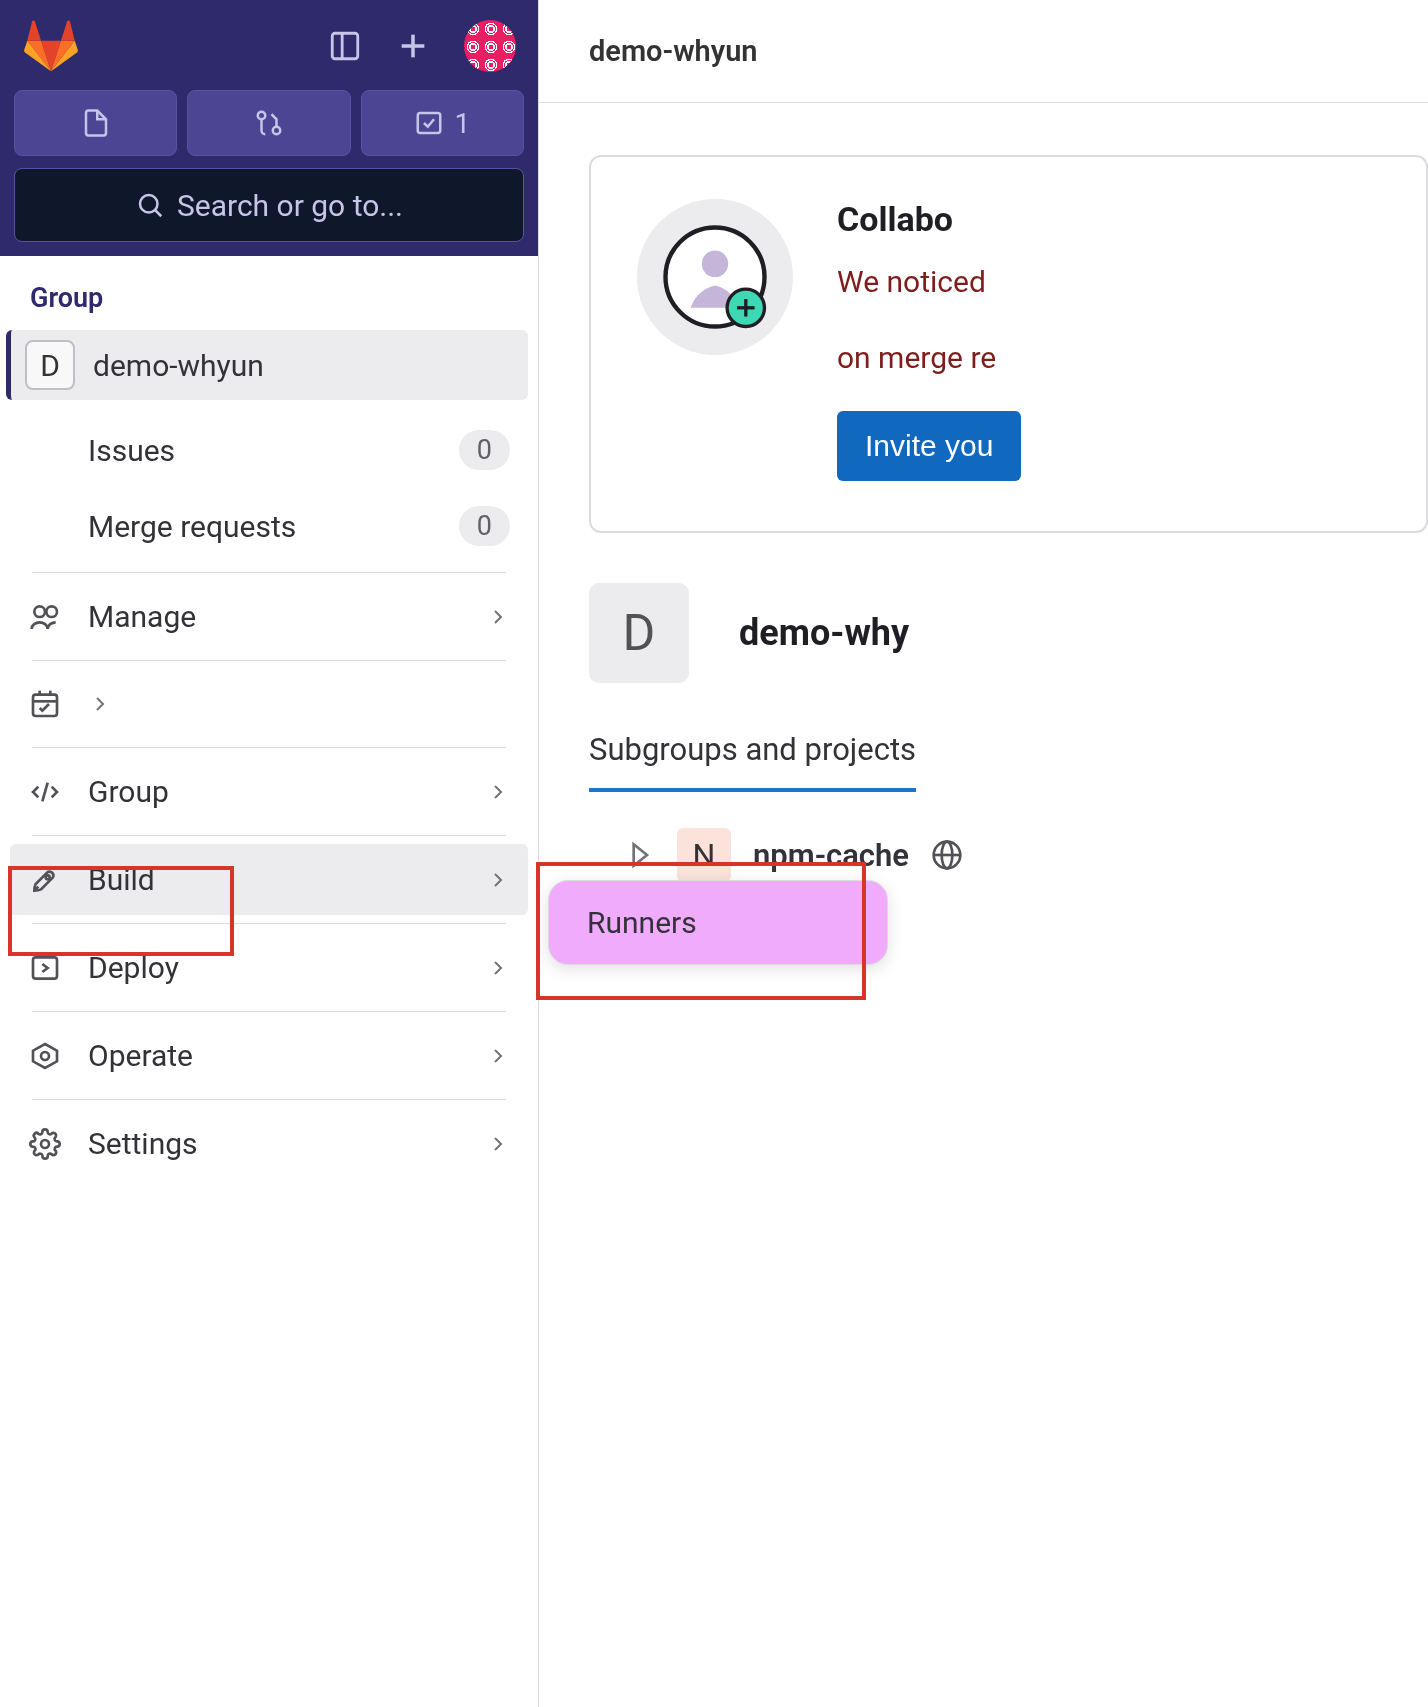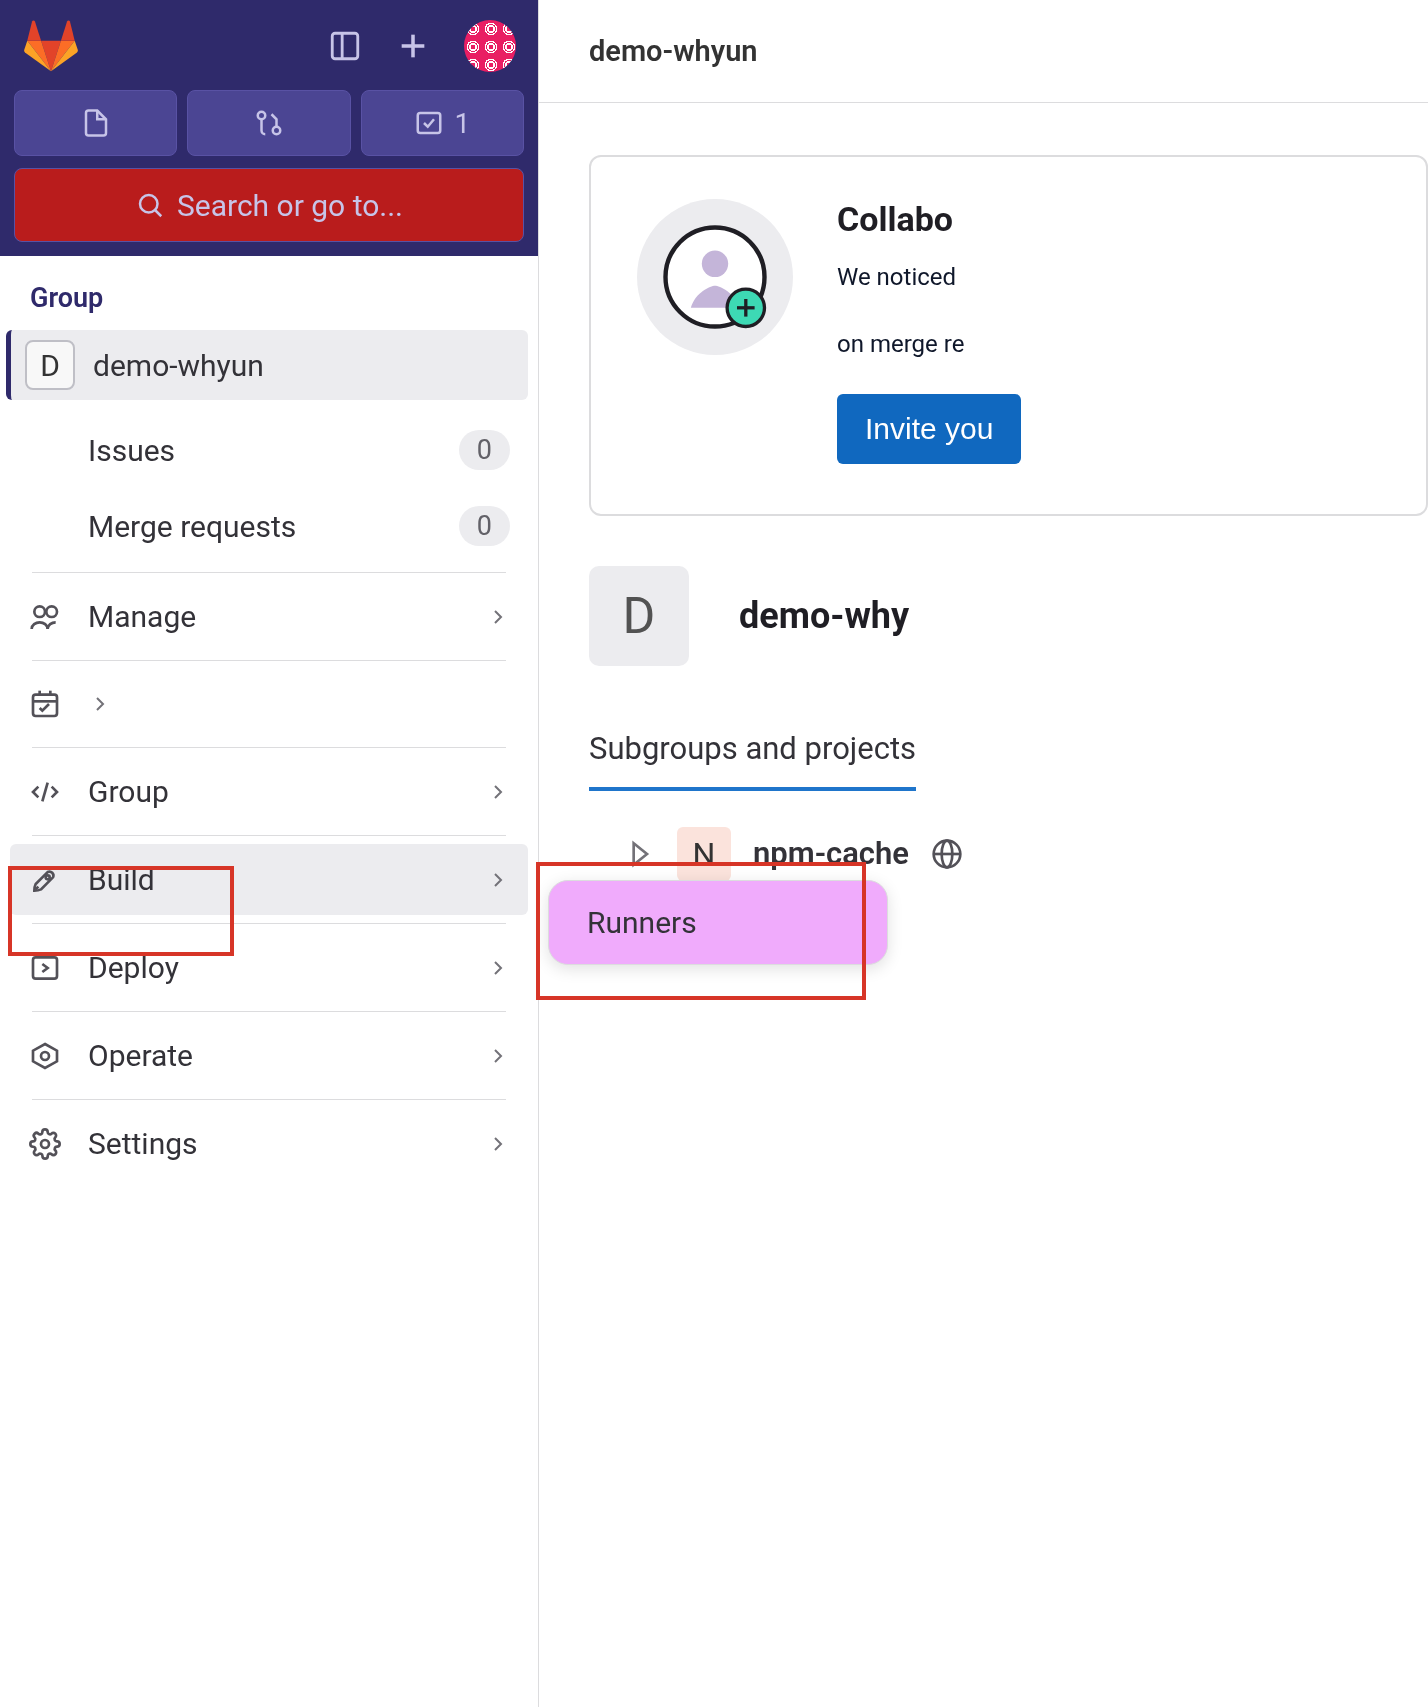--- a/index.html
+++ b/index.html
@@ -66,21 +66,21 @@
   display: flex;
   align-items: center;
   justify-content: center;
   color: #c7c4e8;
   cursor: pointer;
   gap: 10px;
   font-size: 28px;
 }
 .search-btn {
   height: 74px;
-  background: #b91c1c;
+  background: #0f172a;
   border-radius: 8px;
   border: 1px solid #5952a4;
   display: flex;
   align-items: center;
   justify-content: center;
   color: #c7c4e8;
   cursor: pointer;
   gap: 12px;
   font-size: 30px;
 }
@@ -191,22 +191,22 @@
   justify-content: center;
   flex-shrink: 0;
 }
 .collab-text h2 {
   font-size: 34px;
   font-weight: 700;
   color: #1f1e24;
   margin-bottom: 21px;
 }
 .collab-text p {
-  font-size: 24px;
-  color: #0f172a;
+  font-size: 30px;
+  color: #7f1d1d;
   line-height: 1.45;
   margin-bottom: 32px;
 }
 .invite-btn {
   background: #1068bf;
   color: #fff;
   border: none;
   padding: 18px 28px;
   font-size: 30px;
   border-radius: 6px;
@@ -229,21 +229,21 @@
   font-size: 50px;
   color: #525252;
 }
 .group-header h1 {
   font-size: 36px;
   font-weight: 700;
   color: #1f1e24;
   margin-left: 16px;
 }
 .tabs {
-  margin: 64px 0 0 50px;
+  margin: 48px 0 0 50px;
 }
 .tab {
   display: inline-block;
   padding: 0 0 20px 0;
   font-size: 31px;
   font-weight: 400;
   cursor: pointer;
   color: #333238;
   border-bottom: 4px solid #1f75cb;
 }

